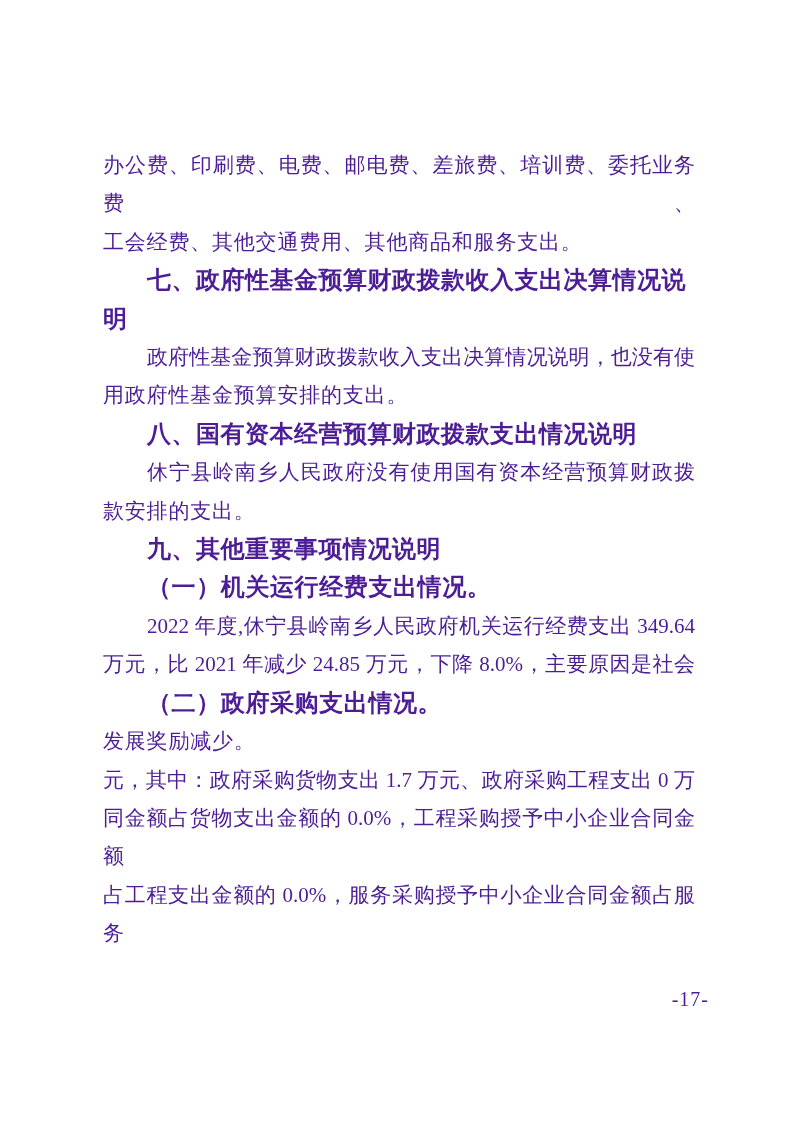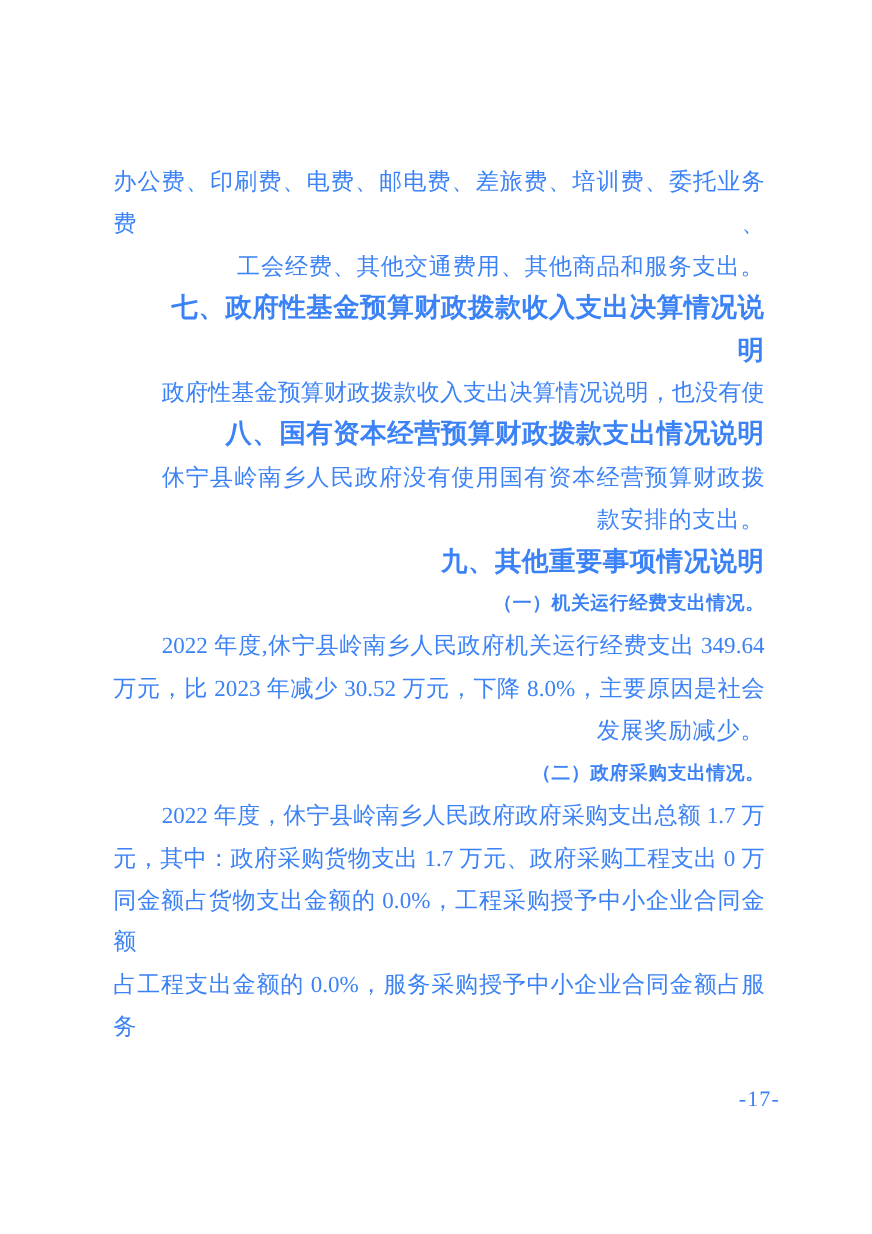--- a/index.html
+++ b/index.html
@@ -5,82 +5,82 @@
   html, body {
     margin: 0;
     padding: 0;
     background: #e8e8e8;
   }
   .page {
     position: relative;
     width: 793px;
     height: 1122px;
     background: #ffffff;
-    color: #3b82f6;
+    color: #4c1d95;
     overflow: hidden;
     font-family: "Liberation Serif", "DejaVu Serif", serif;
   }
   .content {
     position: absolute;
     left: 103px;
     top: 146px;
     width: 592px;
   }
   .line {
     font-size: 21px;
     line-height: 38.4px;
     letter-spacing: 0.8px;
-    text-align: right;
+    text-align: left;
   }
   .line.indent {
     text-indent: 44px;
   }
   .line.fill {
     letter-spacing: 0;
     text-align: justify;
     text-align-last: justify;
   }
   .line.h1 {
     font-family: "Liberation Sans", "DejaVu Sans", sans-serif;
     font-weight: 700;
     font-size: 24px;
     letter-spacing: 0.5px;
   }
   .line.h2 {
     font-family: "Liberation Serif", "DejaVu Serif", serif;
     font-weight: 700;
-    font-size: 17px;
+    font-size: 24px;
     letter-spacing: 0.6px;
   }
   .page-number {
     position: absolute;
     top: 988px;
     right: 84px;
     font-size: 20px;
     letter-spacing: 1px;
     font-family: "Liberation Serif", "DejaVu Serif", serif;
   }
 </style>
 </head>
 <body>
 
 <div class="page">
   <div class="content" id="doc-content">
       <div class="line body fill">办公费、印刷费、电费、邮电费、差旅费、培训费、委托业务费、</div>
       <div class="line body">工会经费、其他交通费用、其他商品和服务支出。</div>
       <div class="line h1 indent">七、政府性基金预算财政拨款收入支出决算情况说明</div>
       <div class="line body indent fill">政府性基金预算财政拨款收入支出决算情况说明，也没有使</div>
+      <div class="line body">用政府性基金预算安排的支出。</div>
       <div class="line h1 indent">八、国有资本经营预算财政拨款支出情况说明</div>
       <div class="line body indent fill">休宁县岭南乡人民政府没有使用国有资本经营预算财政拨</div>
       <div class="line body">款安排的支出。</div>
       <div class="line h1 indent">九、其他重要事项情况说明</div>
       <div class="line h2 indent">（一）机关运行经费支出情况。</div>
       <div class="line body indent fill">2022 年度,休宁县岭南乡人民政府机关运行经费支出 349.64</div>
-      <div class="line body fill">万元，比 2023 年减少 30.52 万元，下降 8.0%，主要原因是社会</div>
+      <div class="line body fill">万元，比 2021 年减少 24.85 万元，下降 8.0%，主要原因是社会</div>
+      <div class="line h2 indent">（二）政府采购支出情况。</div>
       <div class="line body">发展奖励减少。</div>
-      <div class="line h2 indent">（二）政府采购支出情况。</div>
-      <div class="line body indent fill">2022 年度，休宁县岭南乡人民政府政府采购支出总额 1.7 万</div>
       <div class="line body fill">元，其中：政府采购货物支出 1.7 万元、政府采购工程支出 0 万</div>
       <div class="line body fill">同金额占货物支出金额的 0.0%，工程采购授予中小企业合同金额</div>
       <div class="line body fill">占工程支出金额的 0.0%，服务采购授予中小企业合同金额占服务</div>
     </div>
   <div class="page-number">-17-</div>
 </div>
 
 </body></html>

